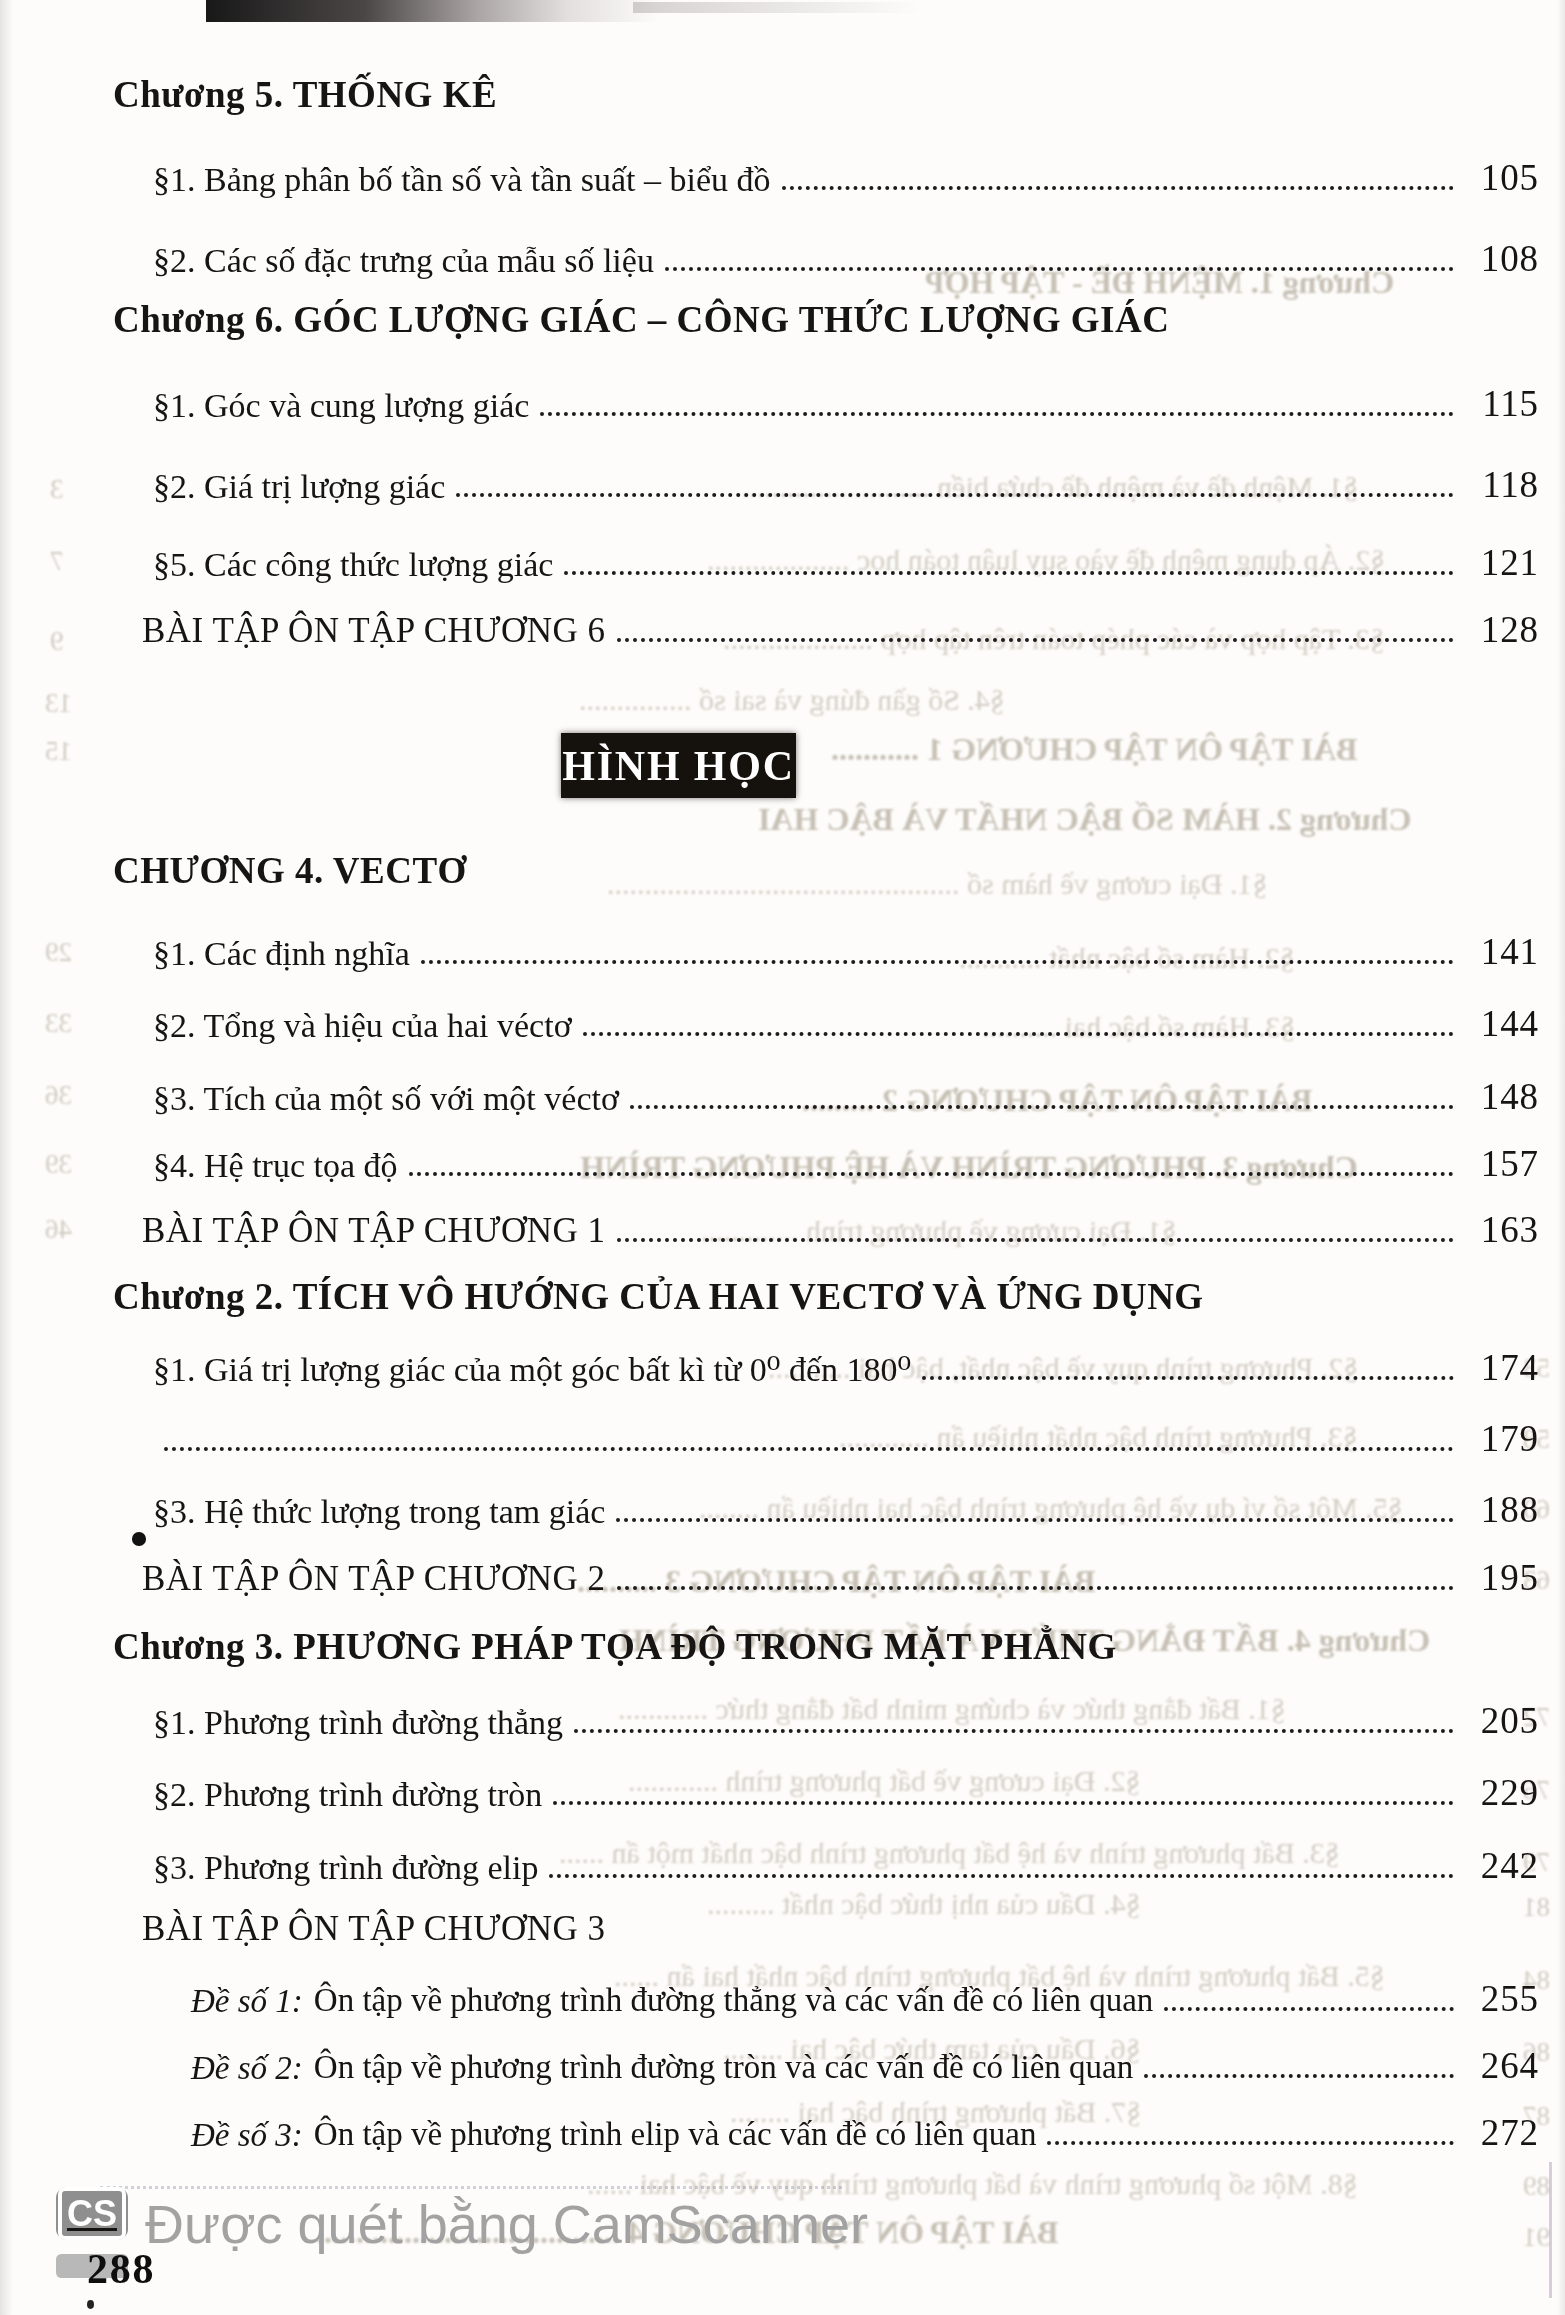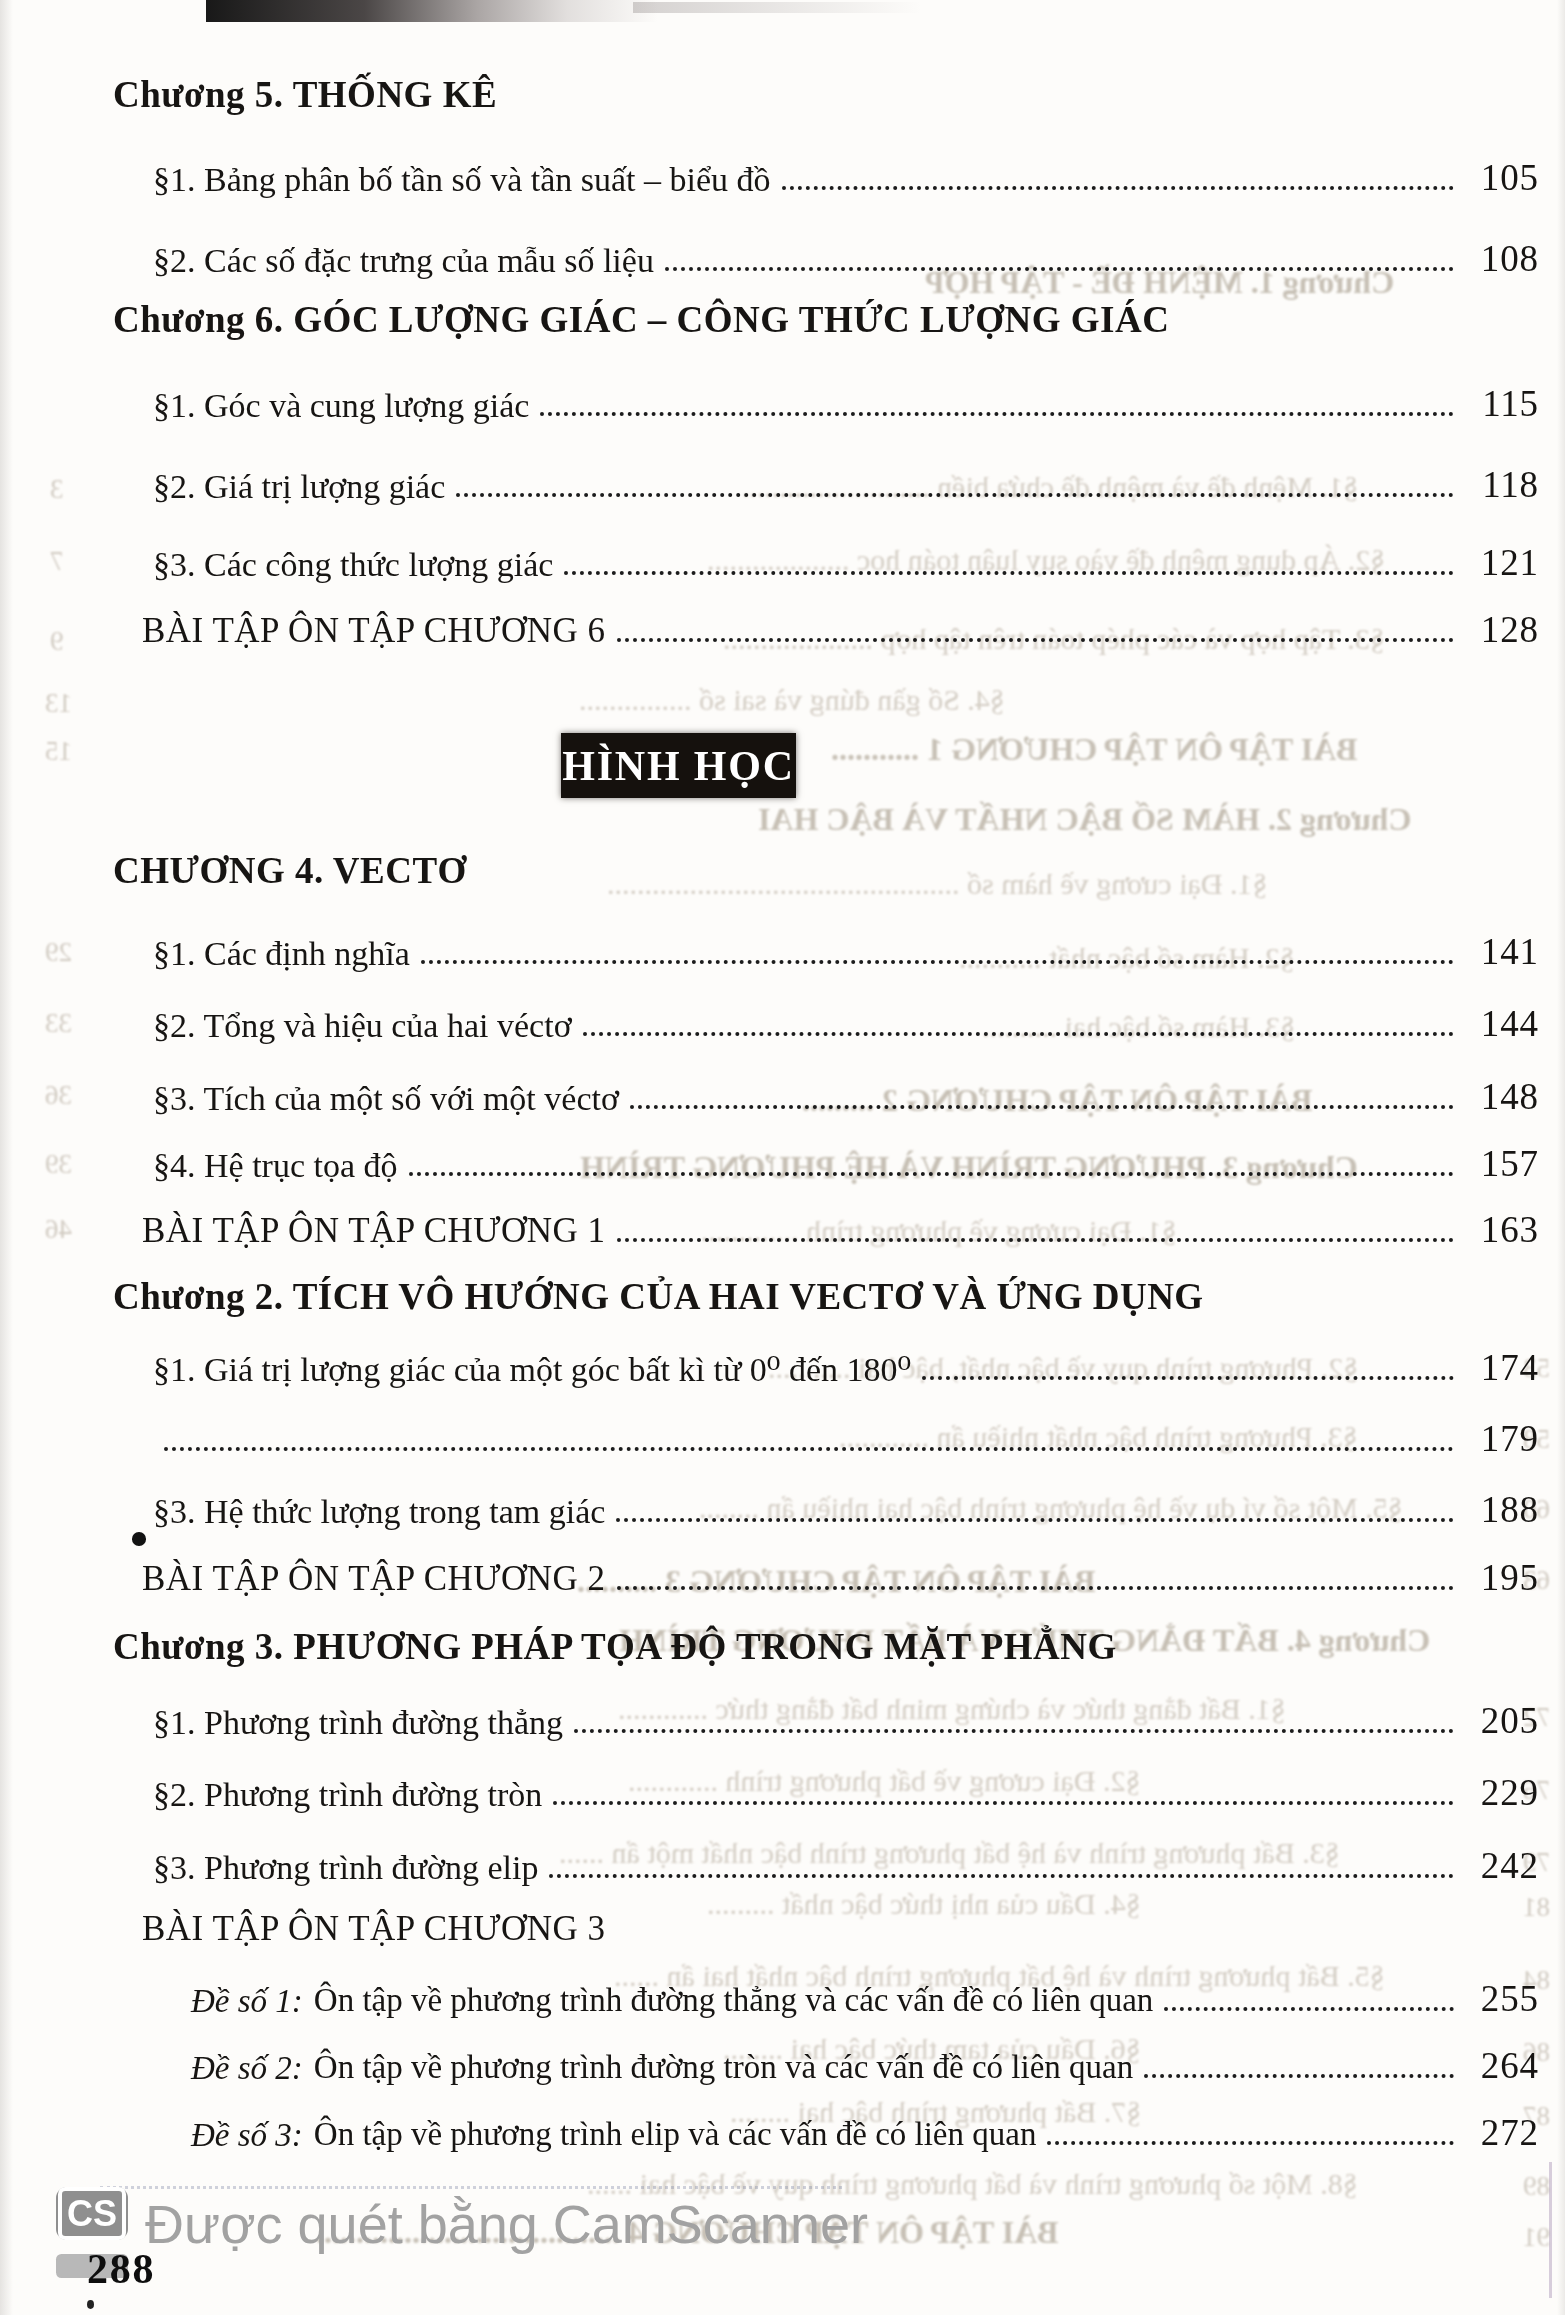--- a/index.html
+++ b/index.html
@@ -41,21 +41,21 @@
 
   
   .ghost{position:absolute;transform:scaleX(-1);white-space:nowrap;
     font-size:30px;color:rgba(150,136,116,.40);filter:blur(1px);}
   .ghost.gb{font-weight:bold;color:rgba(140,127,107,.48);font-size:32px;}
   .gnum{position:absolute;transform:scaleX(-1);font-size:27px;
     color:rgba(148,134,114,.42);filter:blur(0.9px);}
 
   
   .cs-badge{position:absolute;left:56px;top:2187px;width:72px;height:53px;background:#8f8f8f;
-    border-radius:11px;display:flex;align-items:center;justify-content:center;z-index:2;}
+    border-radius:11px;display:flex;align-items:center;justify-content:center;z-index:2;text-decoration:underline;}
   .cs-badge .inner{border:4.5px solid #ffffff;border-radius:7.2px;padding:1.8px 5.4px;
     color:#ffffff;font-weight:bold;font-size:36px;font-family:"Liberation Sans",sans-serif;}
   .cs-tab{position:absolute;left:56px;top:2254px;width:72px;height:23.5px;background:#b8b8b8;
     border-radius:5.4px;z-index:1;}
   .scanner-note{position:absolute;left:145px;top:2193px;
     font-family:"Liberation Sans",sans-serif;font-size:54px;color:#a2a2a2;z-index:2;}
   .page-num{position:absolute;left:87px;top:2245px;font-size:42px;color:#0e0e0e;
     font-weight:bold;z-index:3;letter-spacing:1.8px;}
   .footer-ghost-line{position:absolute;left:100px;top:2186px;width:742px;height:0;
     border-bottom:3.6px dotted rgba(120,130,160,.35);filter:blur(0.7px);}
@@ -148,21 +148,21 @@
       <span class="lbl">§1. Góc và cung lượng giác</span>
       <span class="dots"></span>
       <span class="pg">115</span>
     </div>
   <div class="row entry indent1" style="top:463px;">
       <span class="lbl">§2. Giá trị lượng giác</span>
       <span class="dots"></span>
       <span class="pg">118</span>
     </div>
   <div class="row entry indent1" style="top:541px;">
-      <span class="lbl">§3. Các công thức lượng giác</span>
+      <span class="lbl">§5. Các công thức lượng giác</span>
       <span class="dots"></span>
       <span class="pg">121</span>
     </div>
   <div class="row entry bai" style="top:608px;">
       <span class="lbl">BÀI TẬP ÔN TẬP CHƯƠNG 6</span>
       <span class="dots"></span>
       <span class="pg">128</span>
     </div>
 
   <div class="banner">

